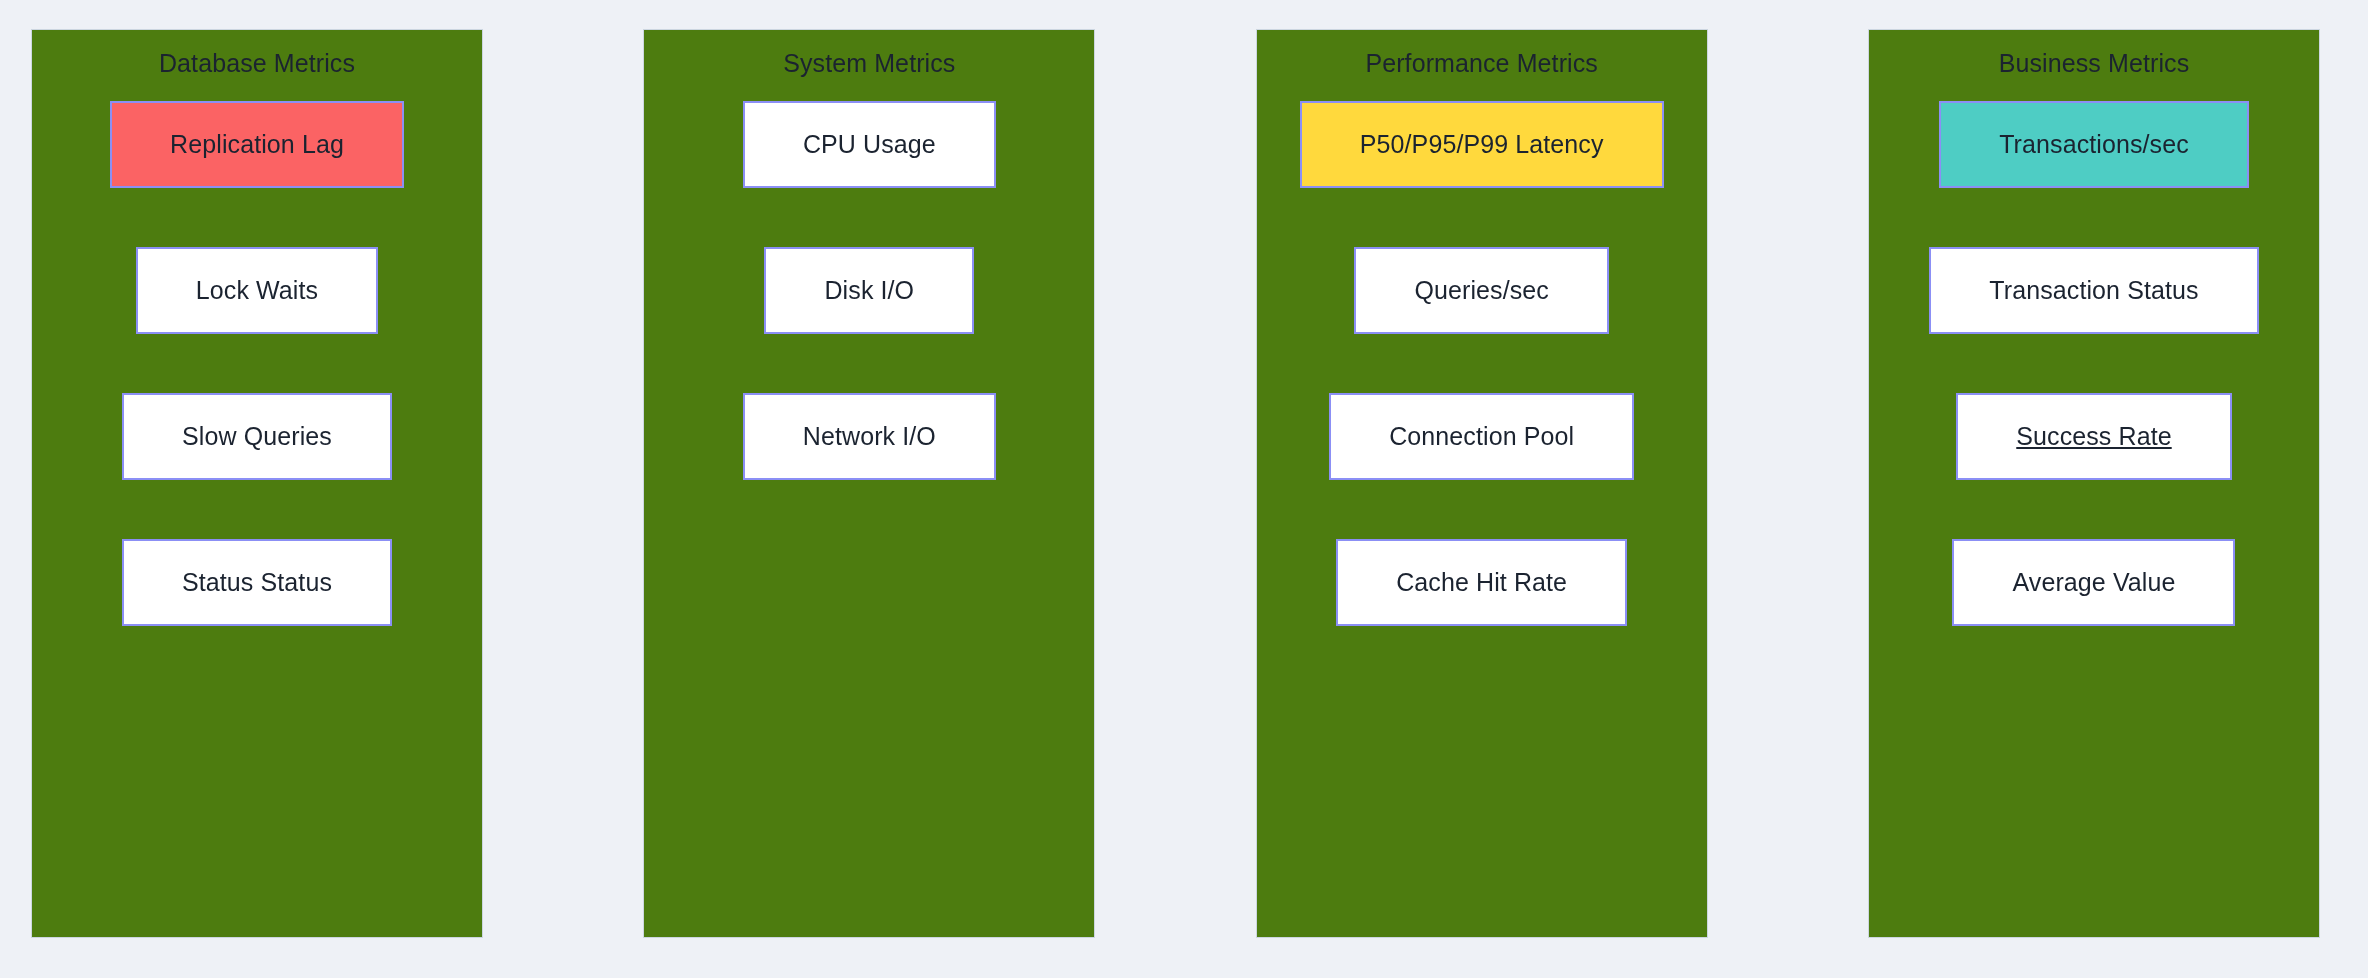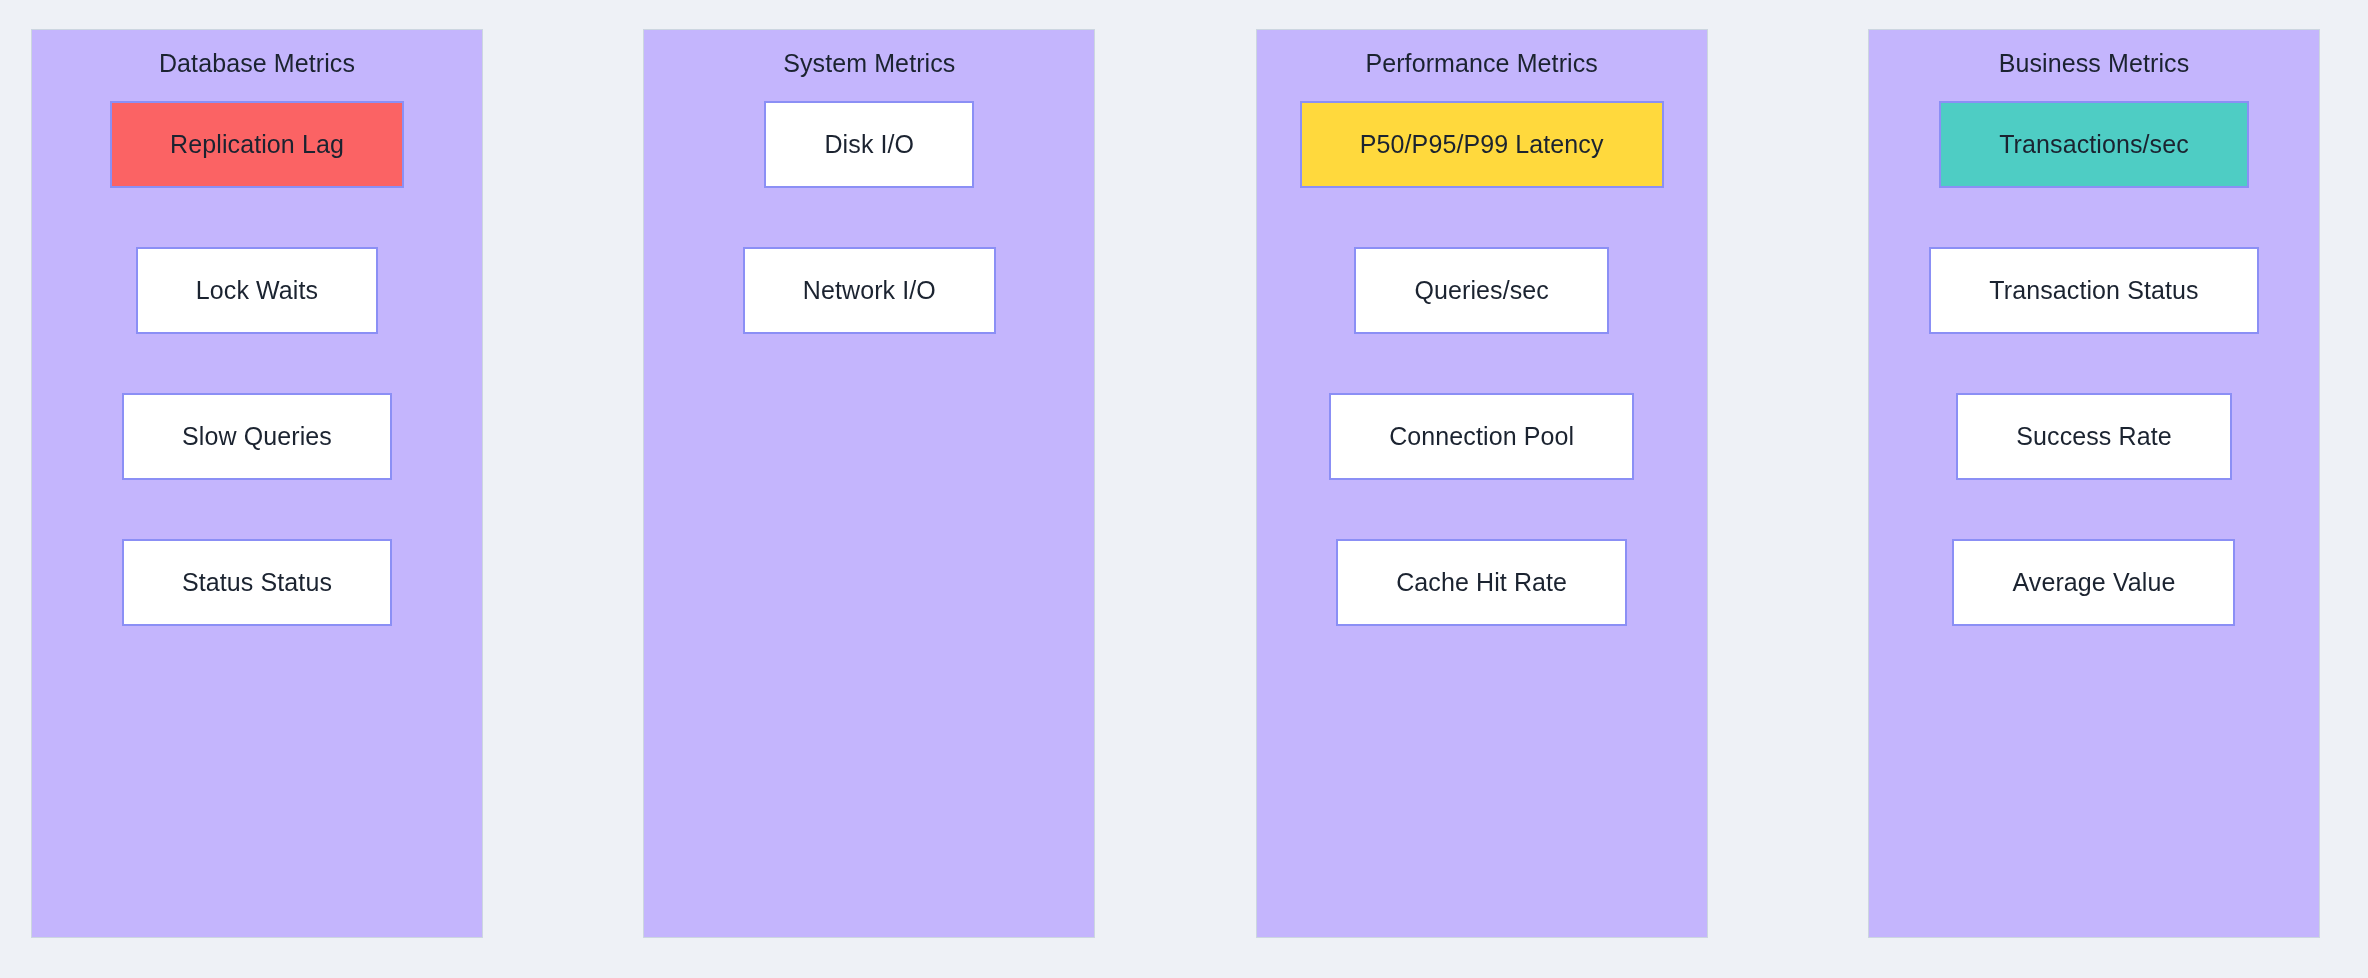--- a/index.html
+++ b/index.html
@@ -18,21 +18,21 @@
     position: relative;
     width: 2368px;
     height: 978px;
     box-sizing: border-box;
     display: flex;
     justify-content: space-between;
     padding: 29px 48px 40px 31px;
   }
 
   .panel {
-    background: #c4b5fd;
+    background: #4d7c0f;
     border: 1px solid #ccd6e0;
     box-sizing: border-box;
     width: 452px;
     height: 909px;
     display: flex;
     flex-direction: column;
     align-items: center;
     flex: 0 0 auto;
   }
 
@@ -110,20 +110,25 @@
         </div>
       </div>
     </div>
   </div>
 
   <div class="panel">
     <div class="panel-title">System Metrics</div>
     <div class="cards">
       <div class="card-slot">
         <div class="card" style="background: rgb(255, 255, 255);">
+          <span>CPU Usage</span>
+        </div>
+      </div>
+      <div class="card-slot">
+        <div class="card" style="background: rgb(255, 255, 255);">
           <span>Disk I/O</span>
         </div>
       </div>
       <div class="card-slot">
         <div class="card" style="background: rgb(255, 255, 255);">
           <span>Network I/O</span>
         </div>
       </div>
     </div>
   </div>
@@ -161,21 +166,21 @@
         <div class="card" style="background: rgb(78, 205, 196);">
           <span>Transactions/sec</span>
         </div>
       </div>
       <div class="card-slot">
         <div class="card" style="background: rgb(255, 255, 255);">
           <span>Transaction Status</span>
         </div>
       </div>
       <div class="card-slot">
-        <div class="card" style="background: rgb(255, 255, 255);">
+        <div class="card" style="background: rgb(255, 255, 255); text-decoration: underline;">
           <span>Success Rate</span>
         </div>
       </div>
       <div class="card-slot">
         <div class="card" style="background: rgb(255, 255, 255);">
           <span>Average Value</span>
         </div>
       </div>
     </div>
   </div>

